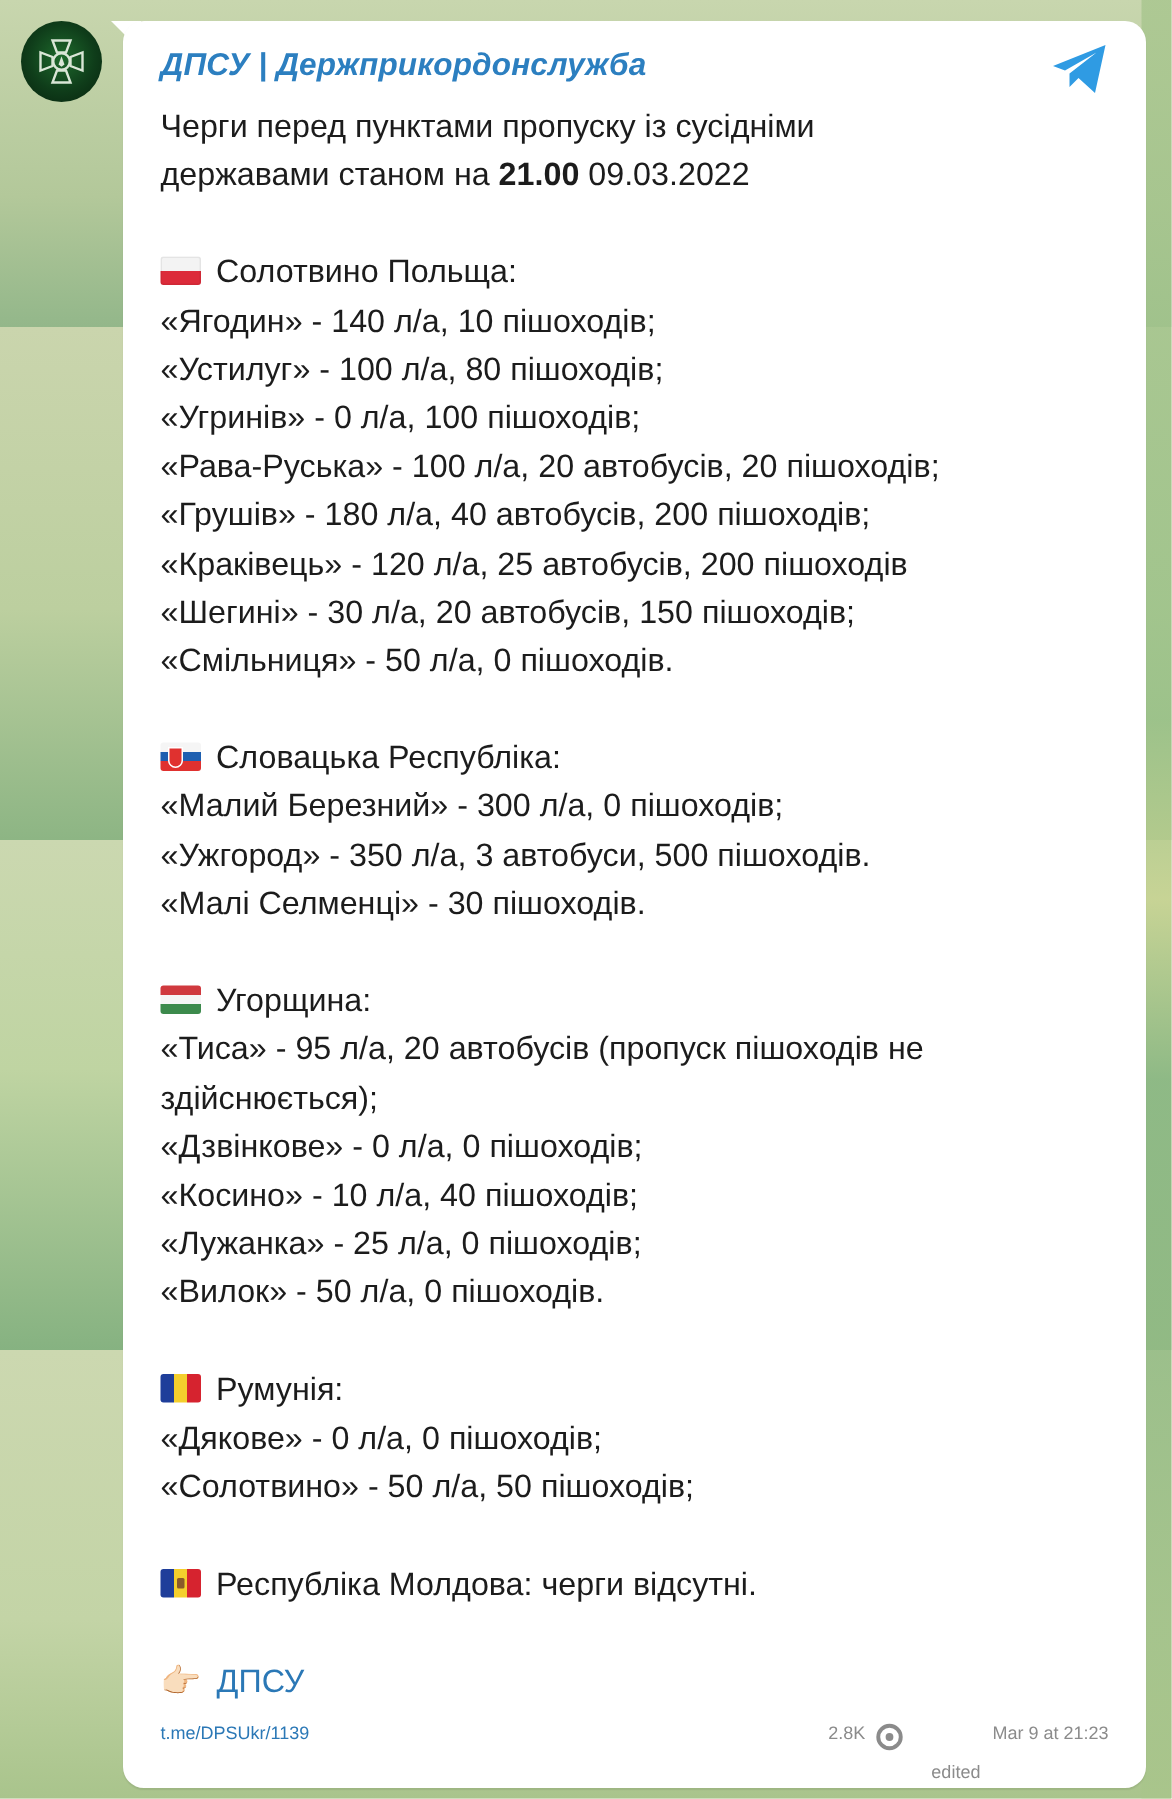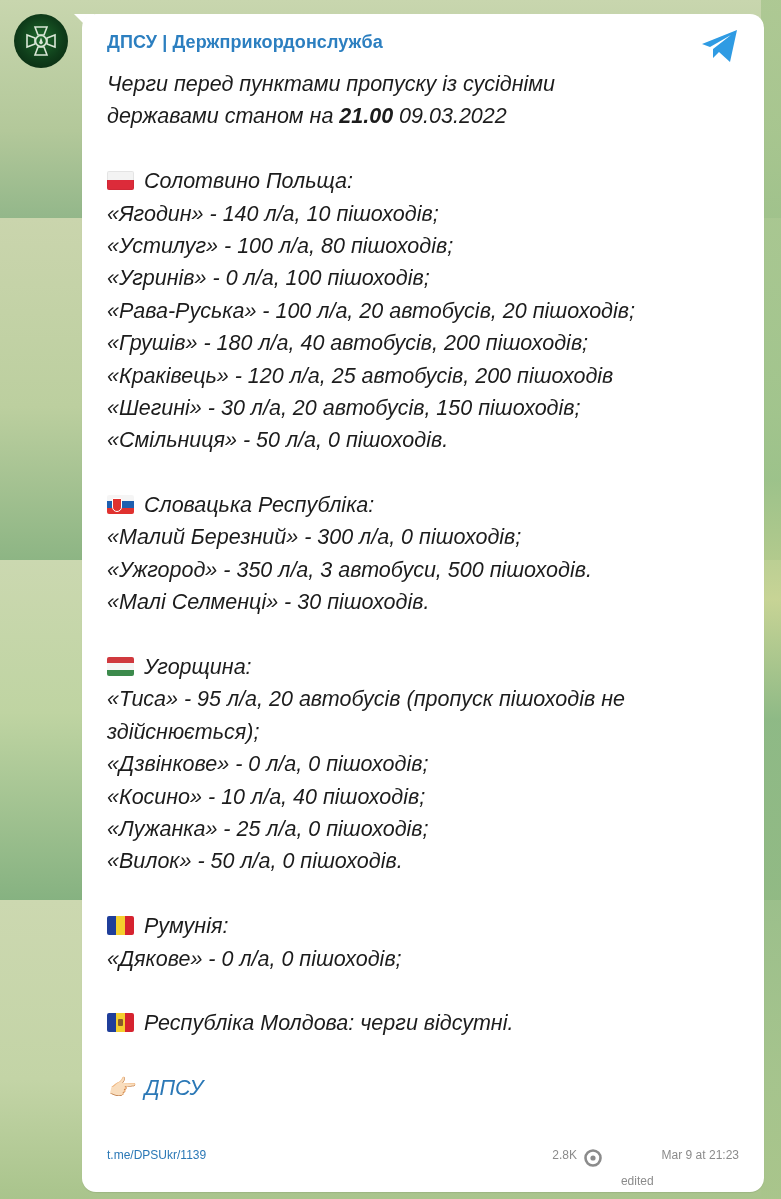--- a/index.html
+++ b/index.html
@@ -61,42 +61,42 @@
       top: 14px;
       width: 20px;
       height: 20px;
       background: #ffffff;
       clip-path: polygon(100% 0, 0 0, 100% 100%);
     }
     .channel-title {
       position: absolute;
       left: 107px;
       top: 32px;
-      font-size: 18px;
+      font-size: 21px;
       font-weight: bold;
       color: #2c7fc0;
       letter-spacing: 0.1px;
       white-space: nowrap;
+      font-style: italic;
     }
     .share-icon {
       position: absolute;
       left: 700px;
       top: 28px;
       width: 40px;
       height: 36px;
     }
     .msg {
       position: absolute;
       left: 107px;
       top: 68px;
       width: 640px;
       font-size: 21.5px;
       line-height: 32.4px;
       color: #1c1c1c;
-      font-style: italic;
     }
     .line {
       white-space: nowrap;
       display: block;
       height: 32.4px;
     }
     .blank { height: 32.4px; }
     .bold { font-weight: bold; }
     .flag {
       display: inline-block;
@@ -229,20 +229,21 @@
   <span class="line">«Тиса» - 95 л/а, 20 автобусів (пропуск пішоходів не</span>
   <span class="line">здійснюється);</span>
   <span class="line">«Дзвінкове» - 0 л/а, 0 пішоходів;</span>
   <span class="line">«Косино» - 10 л/а, 40 пішоходів;</span>
   <span class="line">«Лужанка» - 25 л/а, 0 пішоходів;</span>
   <span class="line">«Вилок» - 50 л/а, 0 пішоходів.</span>
   <span class="line blank"></span>
 
   <span class="line"><span class="flag flag-ro"></span><span>Румунія:</span></span>
   <span class="line">«Дякове» - 0 л/а, 0 пішоходів;</span>
+  <span class="line">«Солотвино» - 50 л/а, 50 пішоходів;</span>
   <span class="line blank"></span>
 
   <span class="line"><span class="flag flag-md"></span><span>Республіка Молдова: черги відсутні.</span></span>
   <span class="line blank"></span>
 
   <span class="line"><span class="point-icon">👉🏻</span><span class="link-line">ДПСУ</span></span>
 </div>
 
 <div class="footer">
   <a class="post-link">t.me/DPSUkr/1139</a>

